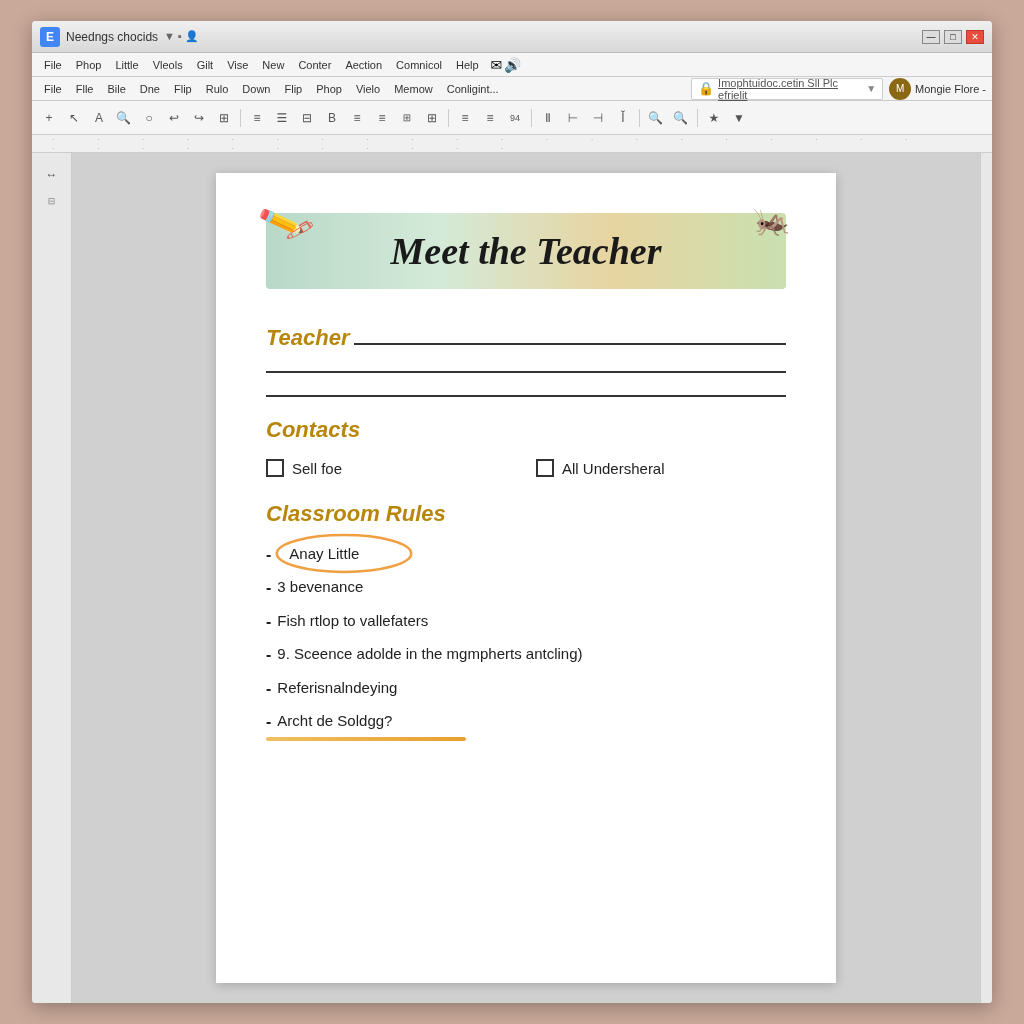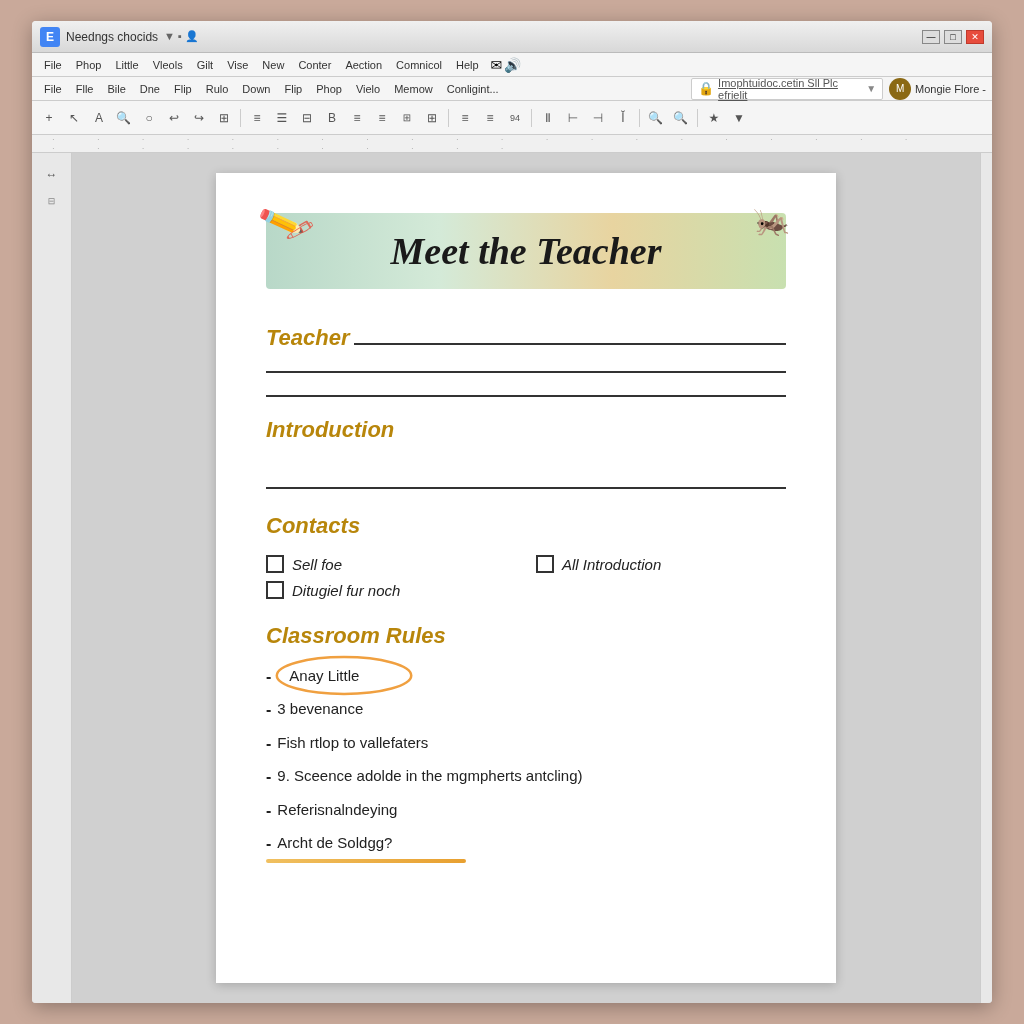--- a/index.html
+++ b/index.html
@@ -307,23 +307,22 @@
     }
 
     
     .section-contacts {
       margin-bottom: 24px;
     }
 
     .contacts-grid {
       display: grid;
       grid-template-columns: 1fr 1fr;
-      gap: 8px 20px;
+      gap: 16px 20px;
       margin-top: 12px;
-      font-style: italic;
     }
 
     .contact-item {
       display: flex;
       align-items: center;
       gap: 8px;
       font-size: 15px;
       color: #222;
     }
 
@@ -497,39 +496,31 @@
 
         <div class="section-teacher">
           <div class="section-teacher-header">
             <span class="section-label-teacher">Teacher</span>
             <div class="teacher-line"></div>
           </div>
           <div class="underline-row"></div>
           <div class="underline-row"></div>
         </div>
 
-        <div class="section-intro">
-          <div class="section-label">Introduction</div>
-          <div class="intro-line"></div>
-        </div>
 
         <div class="section-contacts">
           <div class="section-label">Contacts</div>
           <div class="contacts-grid">
             <div class="contact-item">
               <div class="checkbox"></div>
               <span>Sell foe</span>
             </div>
             <div class="contact-item">
               <div class="checkbox"></div>
-              <span>All Introduction</span>
-            </div>
-            <div class="contact-item">
-              <div class="checkbox"></div>
-              <span>Ditugiel fur noch</span>
+              <span>All Undersheral</span>
             </div>
           </div>
         </div>
 
         <div class="section-rules">
           <div class="section-label">Classroom Rules</div>
           <ul class="rules-list">
 
             <li class="rule-item" style="position:relative;">
               <span class="rule-dash">-</span>

